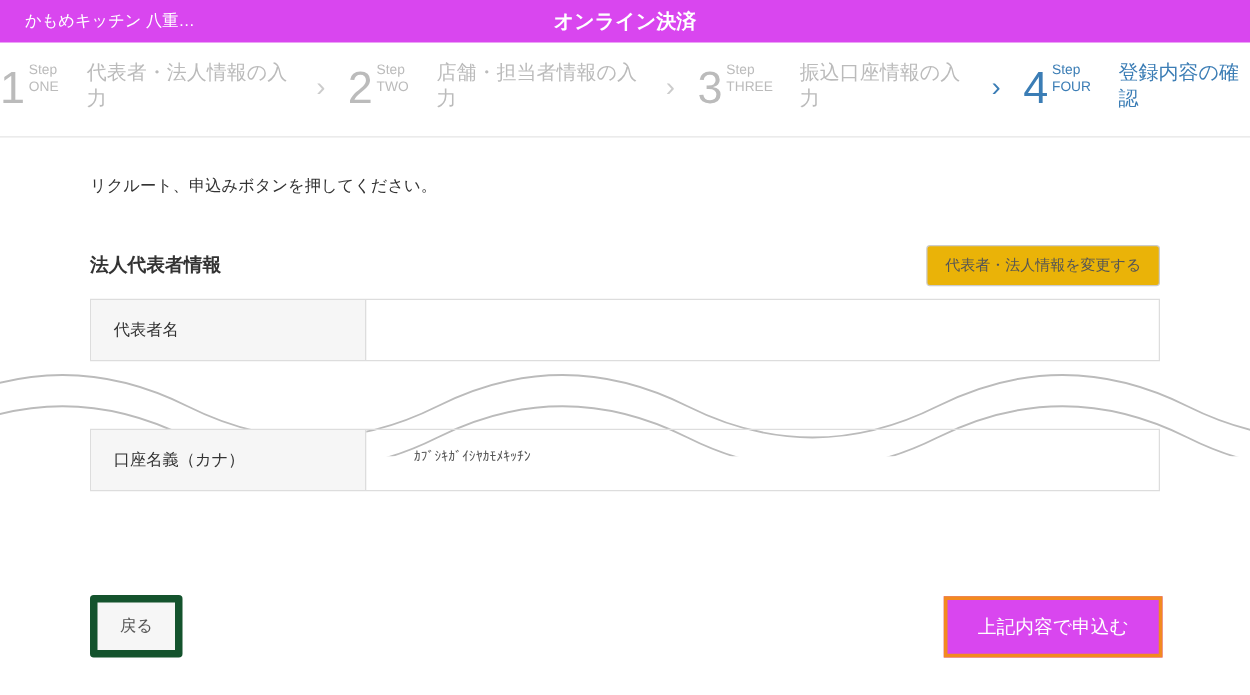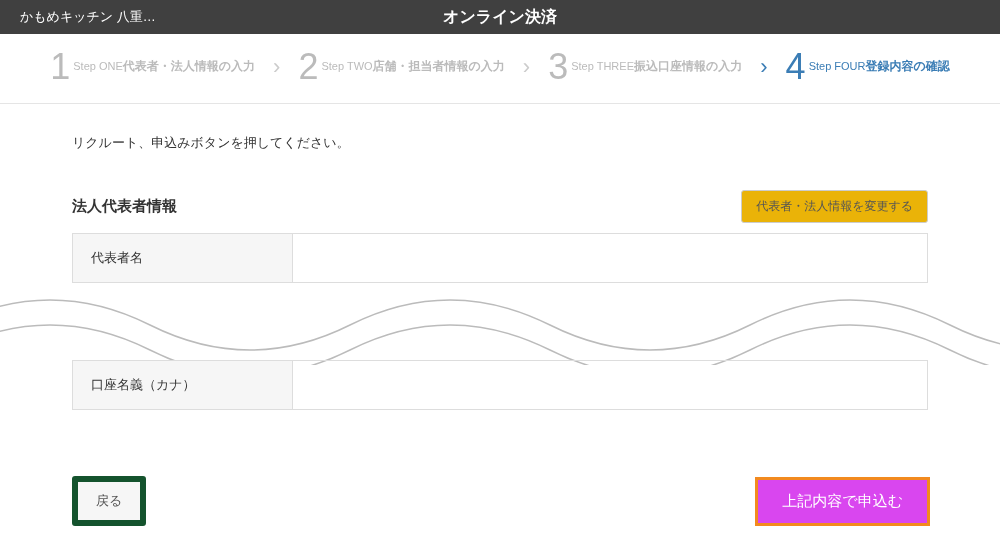--- a/index.html
+++ b/index.html
@@ -9,21 +9,21 @@
     }
     body {
       font-family: "Hiragino Kaku Gothic Pro", Meiryo, sans-serif;
       background: #fff;
       width: 1000px;
       height: 556px;
       overflow: hidden;
       position: relative;
     }
     .header {
-      background: #404040;
+      background: #d946ef;
       height: 34px;
       display: flex;
       align-items: center;
       padding: 0 20px;
       position: relative;
     }
     .header-left {
       color: #fff;
       font-size: 13px;
       font-weight: 400;
@@ -61,22 +61,21 @@
     .step-texts {
       display: flex;
       flex-direction: row;
       font-size: 12px;
       line-height: 1.3;
     }
     .step-label {
       font-size: 11px;
     }
     .step-desc {
-      font-size: 12px;
-      font-weight: bold;
+      font-size: 16px;
     }
     .step-arrow {
       color: #ccc;
       font-size: 22px;
       font-weight: 300;
     }
     .step-arrow.active {
       color: #3b7db5;
     }
     .content {
@@ -141,21 +140,21 @@
     .wave-cut {
       position: absolute;
       left: 0;
       width: 1000px;
       top: 285px;
       height: 80px;
       pointer-events: none;
     }
     .second-section {
       position: absolute;
-      top: 360px;
+      top: 343px;
       left: 72px;
       right: 72px;
     }
     .footer-buttons {
       position: absolute;
       bottom: 30px;
       left: 72px;
       right: 70px;
       display: flex;
       justify-content: space-between;
@@ -239,20 +238,21 @@
 <svg class="wave-cut" viewBox="0 0 1000 80" preserveAspectRatio="none">
   <path d="M -50 40 Q 50 -10 150 40 T 350 40 T 550 40 T 750 40 T 950 40 T 1150 40 L 1150 80 Q 1050 30 950 80 T 750 80 T 550 80 T 350 80 T 150 80 T -50 80 Z" fill="#fff"></path>
   <path d="M -50 40 Q 50 -10 150 40 T 350 40 T 550 40 T 750 40 T 950 40 T 1150 40" fill="none" stroke="#bbb" stroke-width="1.5"></path>
   <path d="M -50 80 Q 50 30 150 80 T 350 80 T 550 80 T 750 80 T 950 80 T 1150 80" fill="none" stroke="#bbb" stroke-width="1.5" transform="translate(0,-15)"></path>
 </svg>
 
 <div class="second-section">
   <div class="info-table">
     <div class="info-row">
       <div class="info-label">口座名義（カナ）</div>
+      <div class="info-value small">ｶﾌﾞｼｷｶﾞｲｼﾔｶﾓﾒｷｯﾁﾝ</div>
     </div>
   </div>
 </div>
 
 <div class="footer-buttons">
   <button class="back-button">戻る</button>
   <button class="submit-button">上記内容で申込む</button>
 </div>
 
 </body></html>

